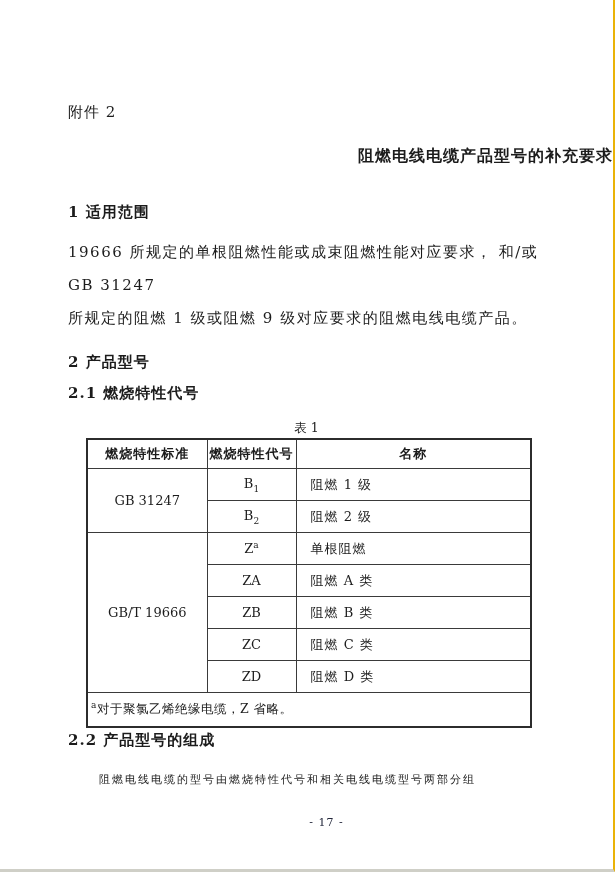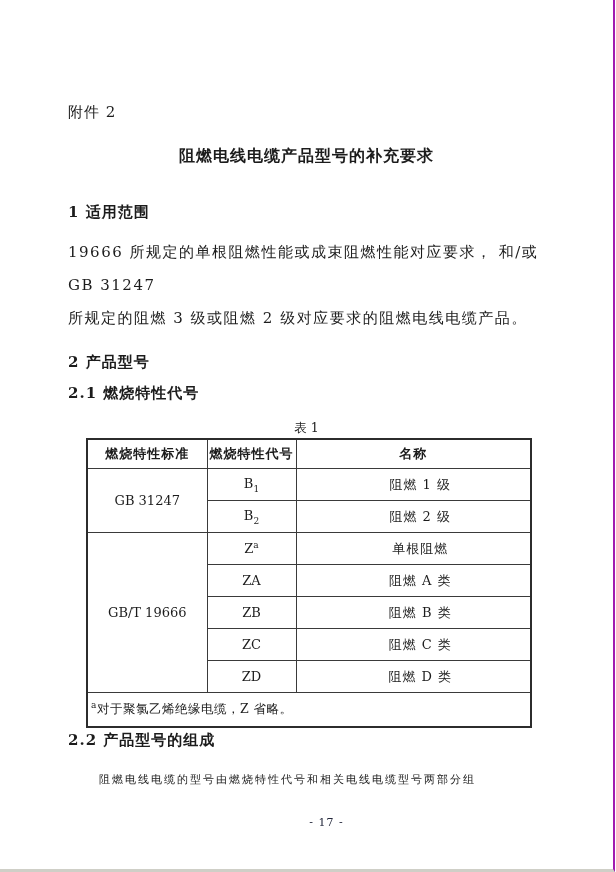--- a/index.html
+++ b/index.html
@@ -7,33 +7,33 @@
     width: 616px; height: 872px;
     background: #ffffff;
     font-family: "DejaVu Serif", "Liberation Serif", serif;
     color: #1c1c1c;
     overflow: hidden;
   }
   .page {
     position: relative;
     width: 613px; height: 869px;
     background: #ffffff;
-    border-right: 2px solid #a21caf;
+    border-right: 2px solid #eab308;
     border-bottom: 3px solid #cfcfc7;
     box-sizing: content-box;
   }
   .abs { position: absolute; }
   .attachment {
     left: 68px; top: 103px;
     font-size: 15px;
     letter-spacing: 1px;
   }
   .doc-title {
     left: 0; right: 0; top: 146px;
-    text-align: center;
+    text-align: right;
     font-weight: bold;
     font-size: 16px;
     letter-spacing: 1px;
   }
   .h1 {
     left: 68px; top: 203px;
     font-weight: bold;
     font-size: 15px;
     letter-spacing: 1px;
   }
@@ -74,21 +74,21 @@
     text-align: center;
     vertical-align: middle;
   }
   .code-table { border: 2px solid #2c2c2c; }
   .code-table th { height: 28px; font-size: 13px; letter-spacing: 1px; }
   .code-table td { height: 31px; }
   .code-table .col-std  { width: 120px; }
   .code-table .col-code { width: 89px; }
   .code-table .col-name { width: 235px; }
   .code-table td.name-cell {
-    text-align: center;
+    text-align: left;
     padding-left: 14px;
     letter-spacing: 1px;
   }
   .code-table td.footnote-cell {
     text-align: left;
     padding-left: 3px;
     height: 33px;
     font-size: 12.5px;
     letter-spacing: 0.5px;
   }
@@ -121,21 +121,21 @@
 <div class="page">
 
   <div class="abs attachment">附件 2</div>
 
   <div class="abs doc-title">阻燃电线电缆产品型号的补充要求</div>
 
   <div class="abs h1">1 适用范围</div>
 
   <div class="abs para1">
     <div>19666 所规定的单根阻燃性能或成束阻燃性能对应要求， 和/或 GB 31247</div>
-    <div>所规定的阻燃 3 级或阻燃 2 级对应要求的阻燃电线电缆产品。</div>
+    <div>所规定的阻燃 1 级或阻燃 9 级对应要求的阻燃电线电缆产品。</div>
   </div>
 
   <div class="abs h2">2 产品型号</div>
 
   <div class="abs h21">2.1 燃烧特性代号</div>
 
   <div class="abs table-caption">表 1</div>
 
   <table class="abs code-table">
     <colgroup>

